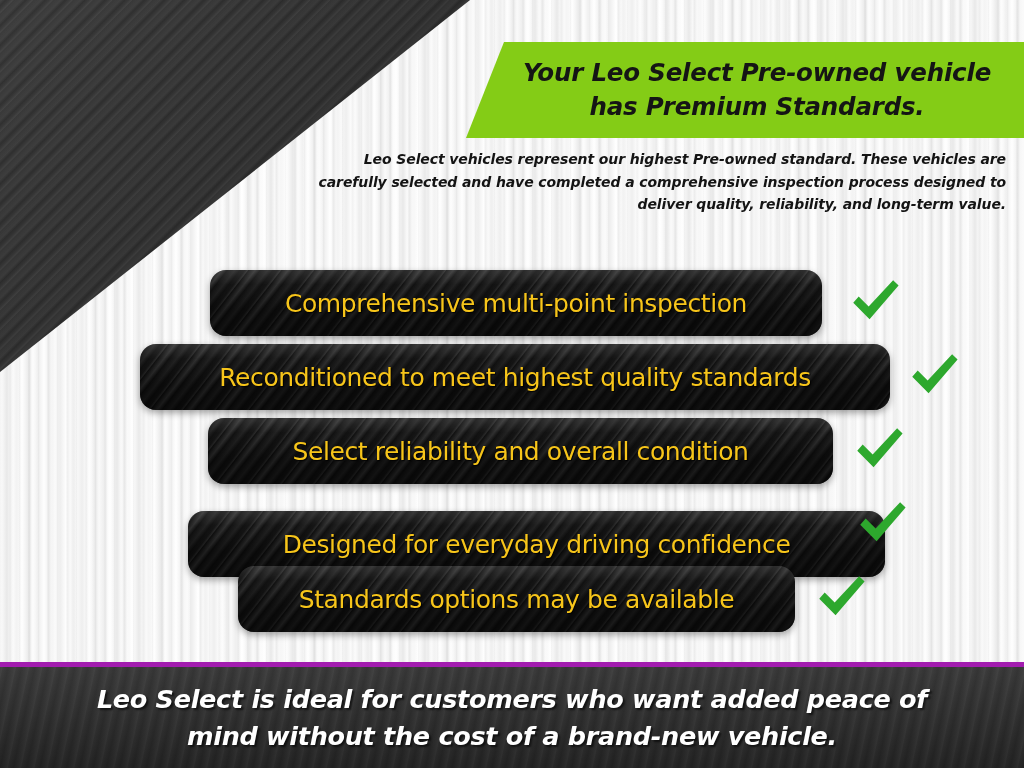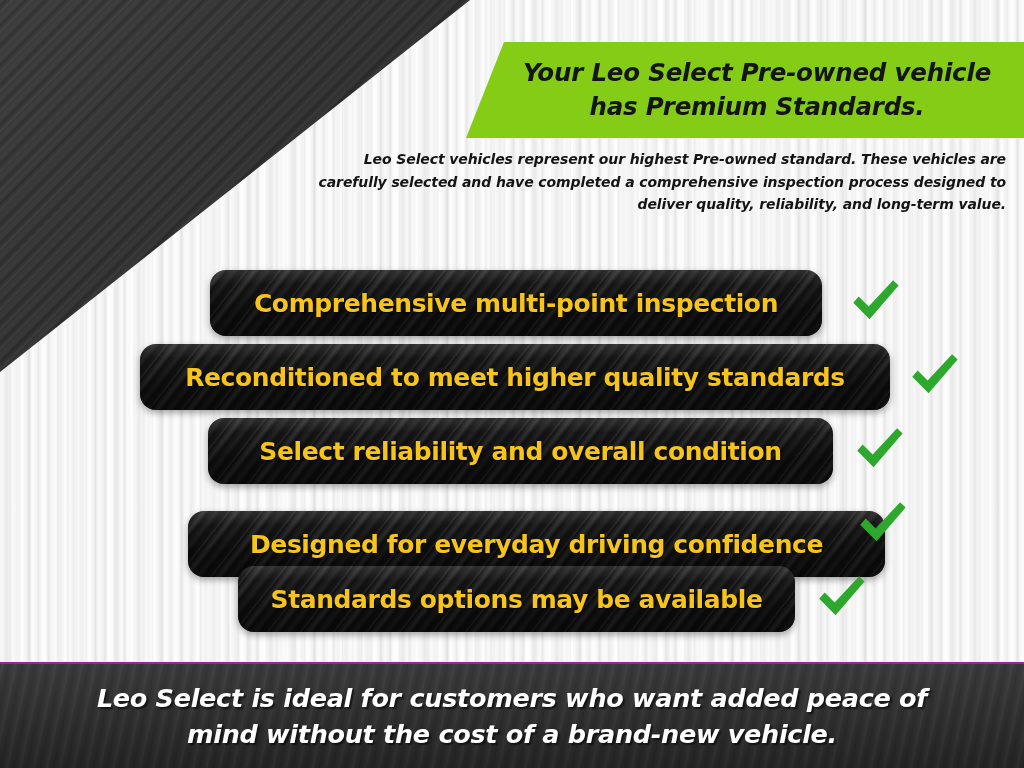--- a/index.html
+++ b/index.html
@@ -189,21 +189,21 @@
       rgba(255,255,255,0.13) 0%,
       rgba(255,255,255,0.02) 22%,
       rgba(0,0,0,0.30) 62%,
       rgba(0,0,0,0.45) 100%);
     pointer-events: none;
   }
   .pill-label {
     position: relative;
     z-index: 2;
     font-family: "DejaVu Sans", sans-serif;
-    font-weight: 700;
+    font-weight: 400;
     font-size: 25px;
     color: #f7c51a;
     white-space: nowrap;
     letter-spacing: -0.4px;
     text-shadow: 1px 1px 1px rgba(0,0,0,0.85);
     text-align: right;
   }
   .check {
     position: absolute;
     top: 6px;
@@ -228,21 +228,21 @@
   .footer {
     position: absolute;
     left: 0; bottom: 0;
     width: 1024px; height: 106px;
     background: #303030;
     z-index: 6;
     display: flex;
     align-items: center;
     justify-content: center;
     overflow: hidden;
-    border-top: 2px solid #a21caf;
+    border-top: 5px solid #a21caf;
   }
   .footer::before {
     content: "";
     position: absolute; inset: -30%;
     background: repeating-linear-gradient(-78deg,
       rgba(255,255,255,0.00) 0px,
       rgba(255,255,255,0.035) 1px,
       rgba(255,255,255,0.00) 4px,
       rgba(0,0,0,0.16) 8px,
       rgba(255,255,255,0.00) 13px);
@@ -291,21 +291,21 @@
       </div>
       <div class="check">
         <svg viewBox="0 0 64 64" aria-hidden="true">
           <path d="M8 34 L14 27 L25 38 L52 9 L58 15 L26 52 Z" fill="#2DA82D"></path>
         </svg>
       </div>
     </div>
 
     <div class="feature-row row-2">
       <div class="pill">
-        <span class="pill-label">Reconditioned to meet higher quality standards</span>
+        <span class="pill-label">Reconditioned to meet highest quality standards</span>
       </div>
       <div class="check">
         <svg viewBox="0 0 64 64" aria-hidden="true">
           <path d="M8 34 L14 27 L25 38 L52 9 L58 15 L26 52 Z" fill="#2DA82D"></path>
         </svg>
       </div>
     </div>
 
     <div class="feature-row row-3">
       <div class="pill">

